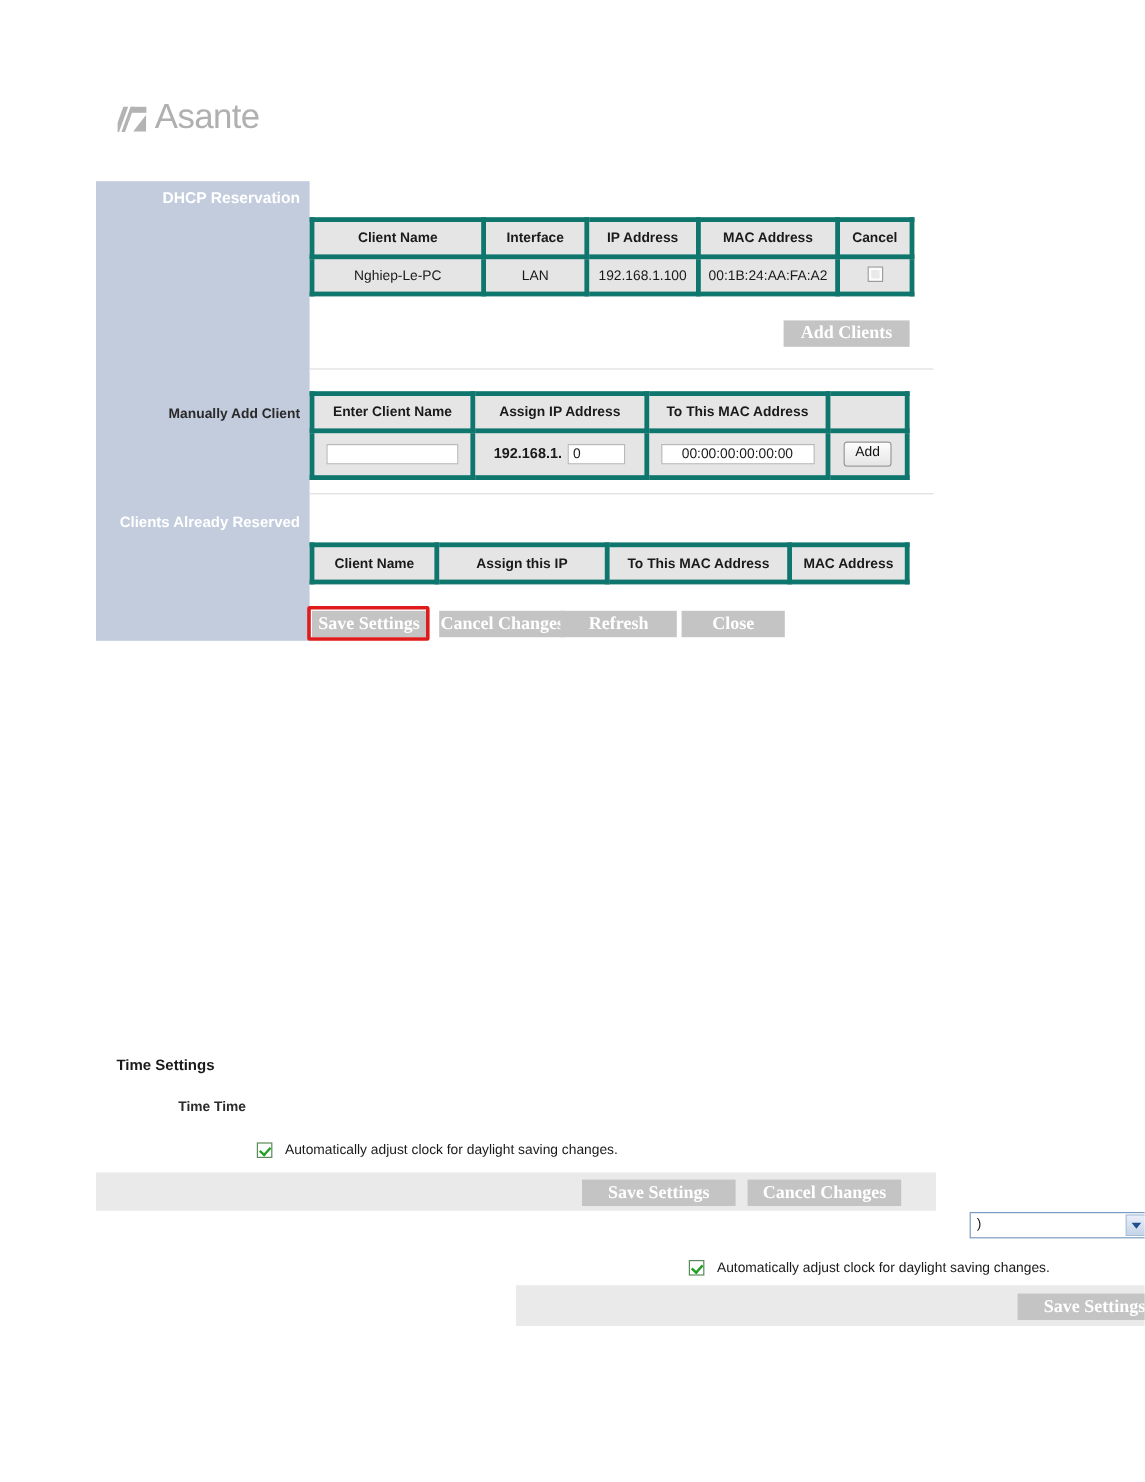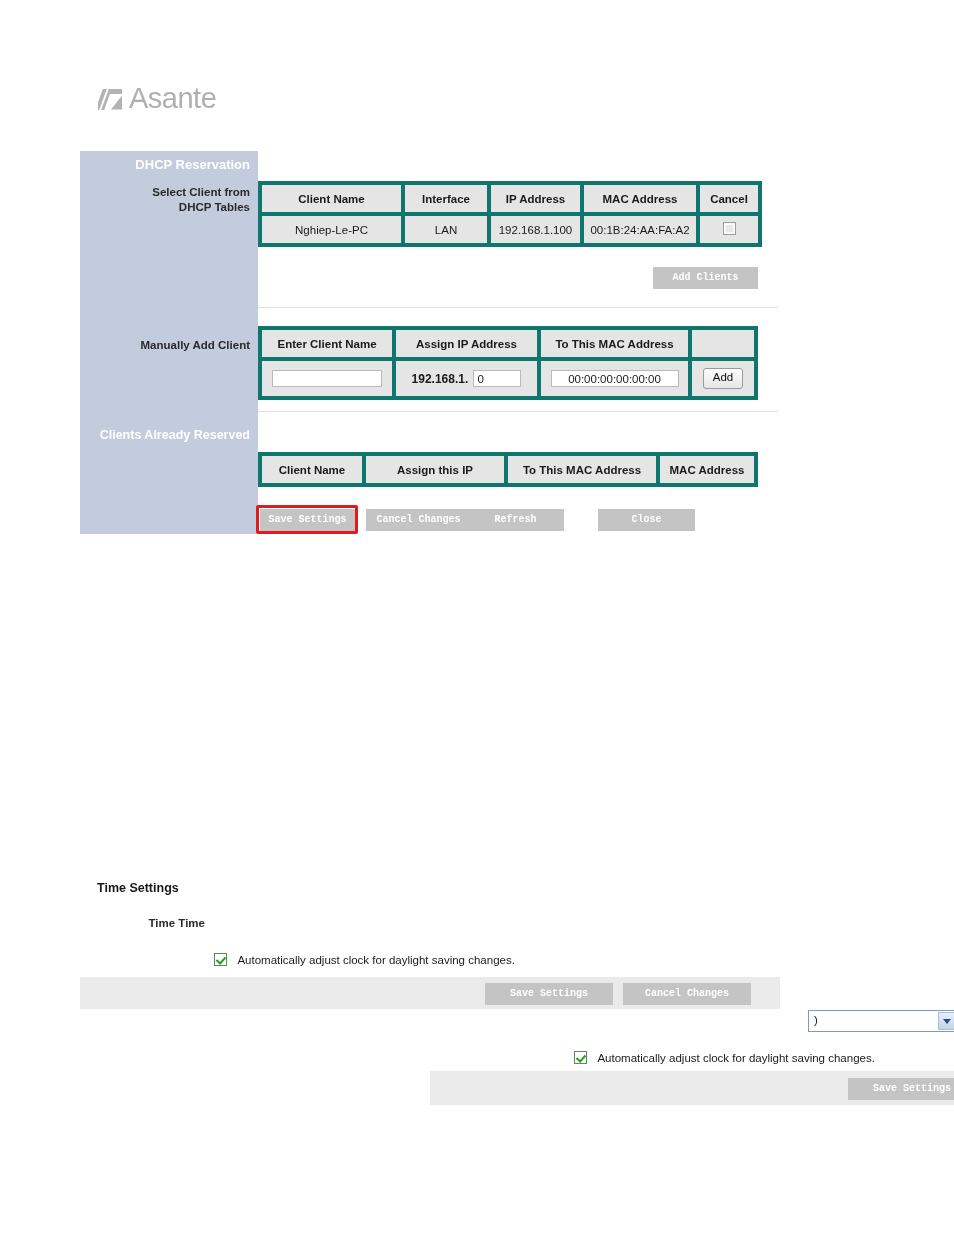--- a/index.html
+++ b/index.html
@@ -116,29 +116,29 @@
     height: 27px;
     background: #e5e5e5;
   }
   table.grid th { font-weight: bold; }
   table.grid td { font-weight: normal; }
 
   
   .btn-gray {
     background: #c4c4c4;
     color: #ffffff;
-    font-size: 10px;
+    font-size: 15px;
     font-weight: bold;
     border: none;
     text-align: center;
     line-height: 22px;
     height: 22px;
     display: inline-block;
     cursor: pointer;
-    font-family: Liberation Mono, monospace;
+    font-family: Liberation Serif, serif;
   }
   .btn-add {
     background: linear-gradient(#fdfdfd, #e6e6e6);
     border: 1px solid #9a9a9a;
     border-radius: 3px;
     font-size: 11.5px;
     color: #111;
     height: 19px;
     line-height: 17px;
     width: 38px;
@@ -275,24 +275,20 @@
     <span class="bar b4"></span>
   </div>
   <div class="logo-text">Asante</div>
 </div>
 
 <div class="dhcp-panel">
 
   <div class="dhcp-sidebar">
     <div class="side-title">DHCP Reservation</div>
 
-    <div class="side-label side-label-2lines" style="top:34px;">
-      <div>Select Client from</div>
-      <div>DHCP Tables</div>
-    </div>
 
     <div class="side-label" style="top:187px;">Manually Add Client</div>
 
     <div class="side-label" style="top:277px; color:#ffffff; font-size:12.5px;">Clients Already Reserved</div>
   </div>
 
   <div class="dhcp-content">
 
     <table class="grid" style="left:0px; top:30px; width:500px;">
       <colgroup>
@@ -383,21 +379,21 @@
 
   </div>
 
   <div class="btn-gray" style="position:absolute; left:180px; top:358px; width:95px;">Save Settings</div>
   <div class="highlight-box" style="left:176px; top:354px; width:96px; height:23px;"></div>
 
   <div class="btn-gray" style="position:absolute; left:286px; top:358px; width:105px;">Cancel Changes</div>
 
   <div class="btn-gray" style="position:absolute; left:387px; top:358px; width:97px;">Refresh</div>
 
-  <div class="btn-gray" style="position:absolute; left:518px; top:358px; width:97px;">Close</div>
+  <div class="btn-gray" style="position:absolute; left:488px; top:358px; width:86px;">Close</div>
 </div>
 
 <div class="ts-panel" style="left:80px; top:875px; width:700px; height:135px;">
 
   <div class="ts-title" style="position:absolute; left:17px; top:6px;">Time Settings</div>
 
   <div class="ts-label" style="position:absolute; left:0px; top:42px; width:125px;">Time Time</div>
 
 
   <div style="position:absolute; left:134px; top:75px;">

